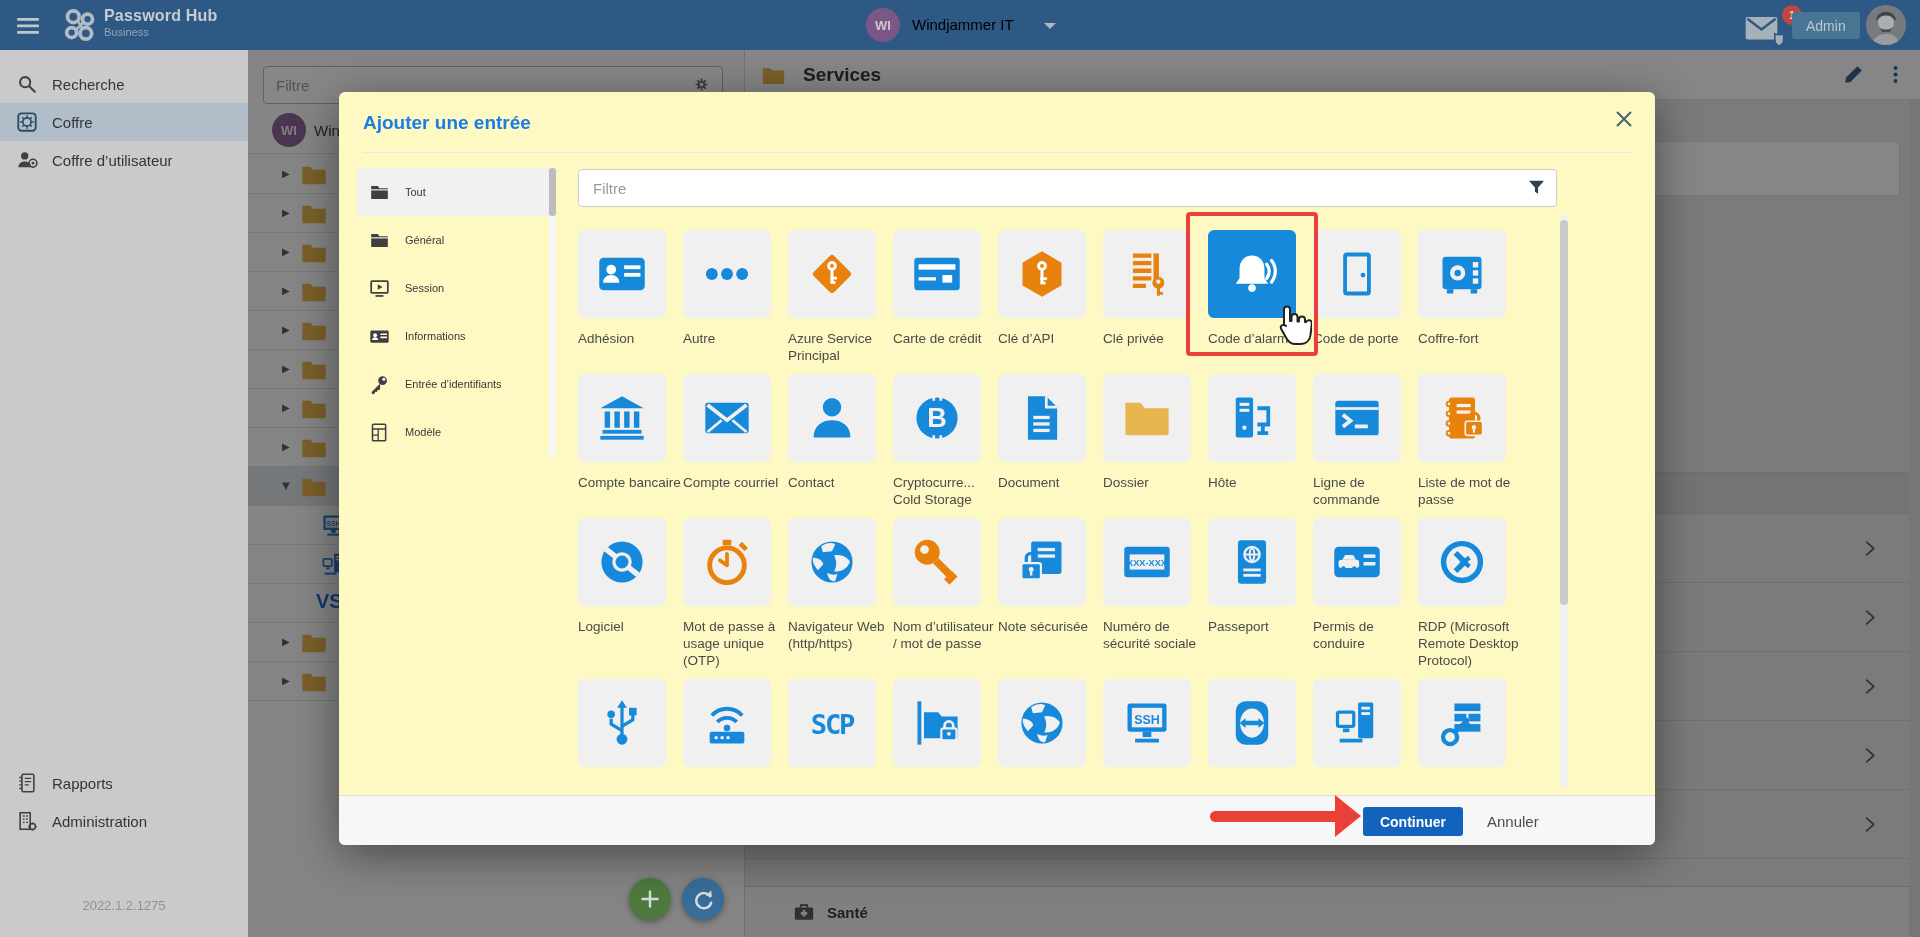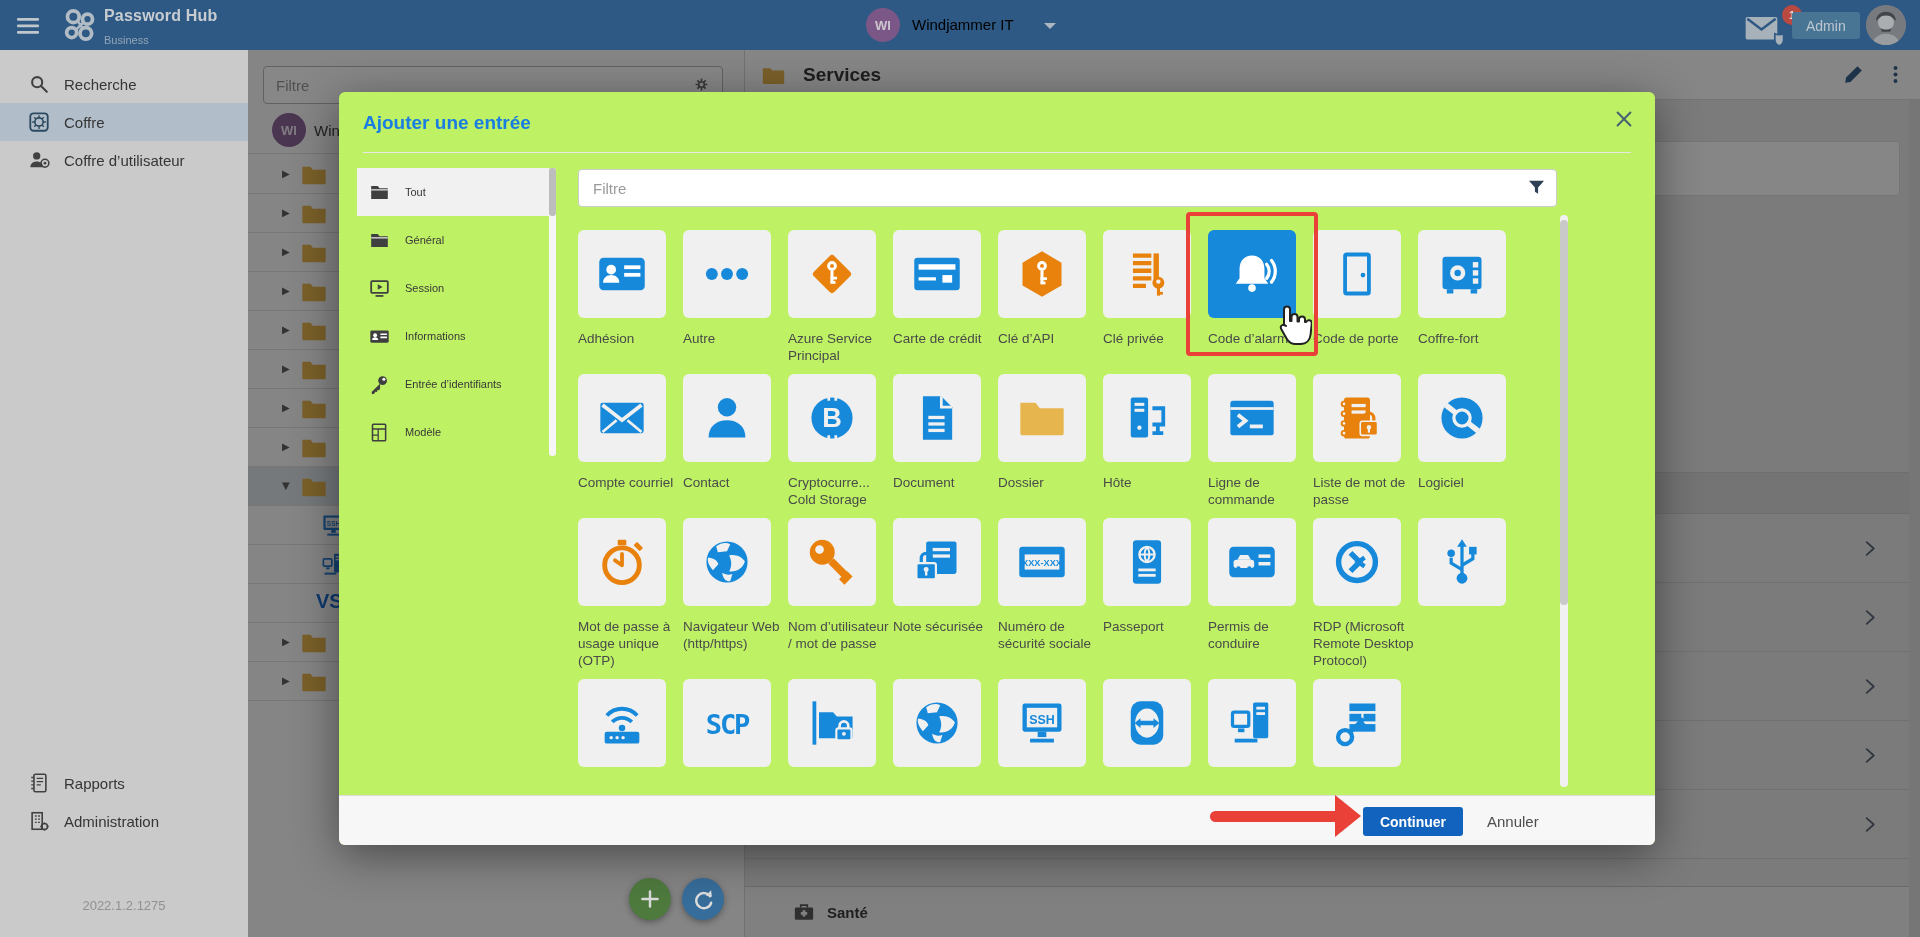--- a/index.html
+++ b/index.html
@@ -5,36 +5,36 @@
   html,body{margin:0;padding:0;width:1920px;height:937px;overflow:hidden;
     font-family:"Liberation Sans","DejaVu Sans",sans-serif;background:#fff;}
   *{box-sizing:border-box;}
   :root{--blue:#1789db;--orange:#e8820d;--yellow:#e7b54e;--red:#e94038;}
 
   
   .topbar{position:absolute;left:0;top:0;width:1920px;height:50px;background:#36689a;}
   .hamburger{position:absolute;left:16px;top:14px;width:24px;height:22px;color:#dfe7ee;cursor:pointer;}
   .logo-mark{position:absolute;left:60px;top:5px;width:40px;height:40px;color:#cfdbe6;}
   .logo-name{position:absolute;left:104px;top:7px;font-size:16px;font-weight:700;color:#e8eef4;letter-spacing:.2px;}
-  .logo-sub{position:absolute;left:104px;top:34px;font-size:11px;color:#a9c0d3;}
+  .logo-sub{position:absolute;left:104px;top:26px;font-size:11px;color:#a9c0d3;}
   .org-avatar{position:absolute;left:866px;top:8px;width:34px;height:34px;border-radius:50%;background:#8f669c;
     color:#efe6f3;font-size:13px;font-weight:700;display:flex;align-items:center;justify-content:center;}
   .org-name{position:absolute;left:912px;top:0;height:50px;line-height:50px;font-size:15px;color:#000000;}
   .org-caret{position:absolute;left:1044px;top:23px;width:0;height:0;border-left:6px solid transparent;
     border-right:6px solid transparent;border-top:6px solid #c9d5df;}
   .mail-wrap{position:absolute;left:1744px;top:12px;width:40px;height:30px;color:#c3cfd9;cursor:pointer;}
   .mail-badge{position:absolute;left:1782px;top:5px;width:20px;height:20px;border-radius:50%;background:#d8554c;
     color:#fff;font-size:11px;font-weight:700;display:flex;align-items:center;justify-content:center;}
   .admin-btn{position:absolute;left:1792px;top:12px;height:27px;padding:0 14px;background:#5589ad;border:none;
     border-radius:3px;color:#d9e6f2;font-size:14px;font-family:inherit;cursor:pointer;}
   .user-avatar{position:absolute;left:1866px;top:5px;width:40px;height:40px;border-radius:50%;overflow:hidden;background:#8b8f94;cursor:pointer;}
 
   
   .sidebar{position:absolute;left:0;top:50px;width:248px;height:887px;background:#ececec;}
-  .side-item{position:relative;height:38px;display:flex;align-items:center;padding-left:28px;gap:14px;cursor:pointer;color:#3e3e3e;}
+  .side-item{position:relative;height:38px;display:flex;align-items:center;padding-left:16px;gap:14px;cursor:pointer;color:#3e3e3e;}
   .side-item .si-ico{width:22px;height:22px;color:#4c4c4c;flex:0 0 22px;}
   .side-item .si-label{font-size:15px;}
   .side-item.selected{background:#cfdeec;}
   .side-item.selected .si-ico{color:#34576f;}
   .side-top{position:absolute;top:15px;left:0;right:0;}
   .side-bottom{position:absolute;top:714px;left:0;right:0;}
   .side-version{position:absolute;top:848px;left:0;width:248px;text-align:center;font-size:13px;color:#a9a9a9;}
 
   
   .workspace{position:absolute;left:248px;top:50px;width:1672px;height:887px;}
@@ -73,21 +73,21 @@
   .row-chevron{position:absolute;right:42px;top:26px;width:17px;height:17px;color:#596676;}
   .sante-band{position:absolute;left:0;top:836px;width:100%;height:51px;background:#f3f3f3;border-top:1px solid #c9c9c9;cursor:pointer;}
   .sante-ico{position:absolute;left:48px;top:14px;width:22px;height:22px;color:#5a5a5a;}
   .sante-label{position:absolute;left:82px;top:0;height:51px;line-height:51px;font-size:15px;font-weight:700;color:#3c3c3c;}
   .main-scrollstrip{position:absolute;right:0;top:50px;width:11px;height:837px;background:#dfdfdf;}
 
   .ws-overlay{position:absolute;inset:0;background:rgba(0,0,0,0.38);z-index:10;}
   .global-backdrop{position:fixed;inset:0;background:rgba(0,0,0,0.14);z-index:20;}
 
   
-  .modal{position:absolute;left:339px;top:92px;width:1316px;height:753px;background:#bef264;border-radius:6px;
+  .modal{position:absolute;left:339px;top:92px;width:1316px;height:753px;background:#fef9c3;border-radius:6px;
     box-shadow:0 10px 45px rgba(0,0,0,.45);z-index:30;}
   .modal-title{position:absolute;left:24px;top:20px;font-size:19px;font-weight:700;color:#1a7de2;}
   .modal-close{position:absolute;right:20px;top:16px;width:22px;height:22px;color:#4a6272;cursor:pointer;}
   .modal-divider{position:absolute;left:24px;right:24px;top:60px;border-bottom:1px solid #e8e8e8;}
   .cat-list{position:absolute;left:18px;top:76px;width:192px;}
   .cat-item{height:48px;display:flex;align-items:center;padding-left:12px;gap:15px;cursor:pointer;}
   .cat-item.selected{background:#f1f1f1;}
   .cat-ico{width:21px;height:21px;color:#3f3f3f;flex:0 0 21px;}
   .cat-label{font-size:11px;color:#383838;}
   .cat-scroll{position:absolute;left:210px;top:76px;width:7px;height:288px;background:#f6f6f6;border-radius:3px;}
@@ -597,20 +597,34 @@
               <rect x="34" y="28" width="5" height="5" fill="#f0f0f0"></rect>
               <rect x="10" y="38" width="6" height="4" fill="currentColor"></rect>
               <rect x="32" y="38" width="6" height="4" fill="currentColor"></rect>
             </svg>
           </div>
           <div class="entry-label">Coffre-fort</div>
         </div>
         <div class="entry-cell c-blue">
           <div class="tile">
             <svg viewBox="0 0 48 48" xmlns="http://www.w3.org/2000/svg">
+              <path d="M24 4l20 11H4z" fill="currentColor"></path>
+              <rect x="8" y="18" width="5" height="15" fill="currentColor"></rect>
+              <rect x="17" y="18" width="5" height="15" fill="currentColor"></rect>
+              <rect x="26" y="18" width="5" height="15" fill="currentColor"></rect>
+              <rect x="35" y="18" width="5" height="15" fill="currentColor"></rect>
+              <rect x="6" y="35" width="36" height="3.5" fill="currentColor"></rect>
+              <rect x="4" y="40.5" width="40" height="3.5" fill="currentColor"></rect>
+            </svg>
+          </div>
+          <div class="entry-label">Compte bancaire</div>
+        </div>
+        <div class="entry-cell c-blue">
+          <div class="tile">
+            <svg viewBox="0 0 48 48" xmlns="http://www.w3.org/2000/svg">
               <rect x="4" y="10" width="40" height="28" rx="2" fill="currentColor"></rect>
               <path d="M6 12l18 14 18-14" stroke="#f0f0f0" stroke-width="3.5" fill="none"></path>
               <path d="M6 37l13-11M42 37L29 26" stroke="#f0f0f0" stroke-width="2.5"></path>
             </svg>
           </div>
           <div class="entry-label">Compte courriel</div>
         </div>
         <div class="entry-cell c-blue">
           <div class="tile">
             <svg viewBox="0 0 48 48" xmlns="http://www.w3.org/2000/svg">

